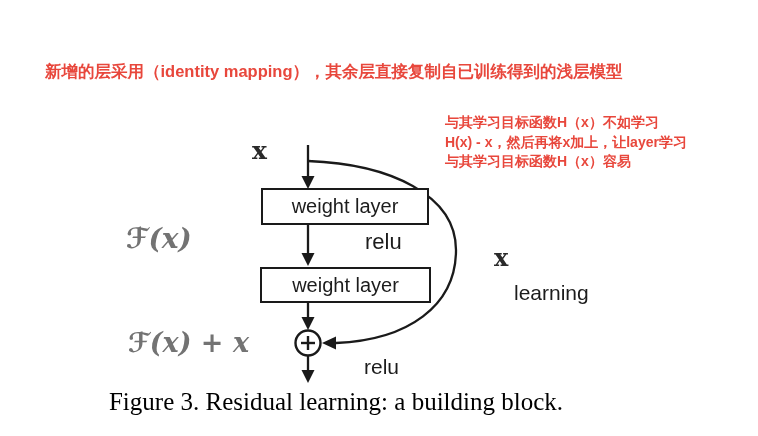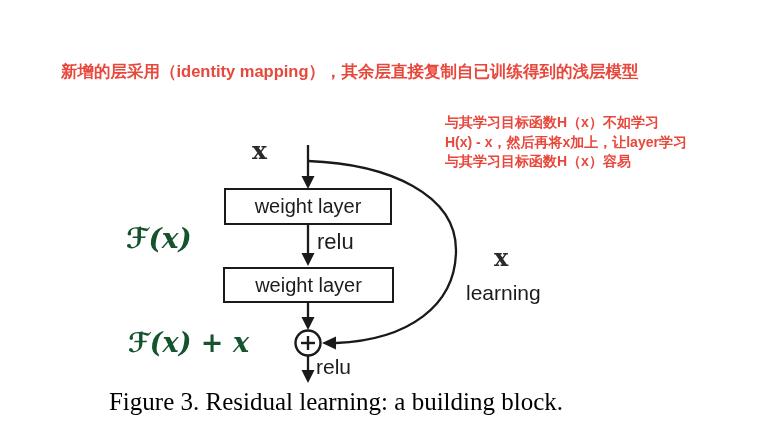--- a/index.html
+++ b/index.html
@@ -15,55 +15,56 @@
   .note {
     position: absolute;
     color: #e8473c;
     font-family: "Liberation Sans", "DejaVu Sans", sans-serif;
     font-weight: 700;
   }
   .top-note {
     left: 45px; top: 61px;
     font-size: 16.5px;
     white-space: nowrap;
-    margin-left: 16px;
   }
   .side-note {
     left: 445px; top: 113px;
     font-size: 14px;
     line-height: 19.5px;
     white-space: nowrap;
   }
   .diagram-svg { position: absolute; left: 0; top: 0; }
   .lbl { position: absolute; white-space: nowrap; }
   .math {
     font-family: "DejaVu Serif", "DejaVu Sans", serif;
     font-style: italic;
     font-weight: 600;
-    color: #14532d;
+    color: #737373;
     text-align: right;
   }
   .serif-x {
     font-family: "DejaVu Serif", serif;
     font-weight: 700;
     color: #2a2a2a;
   }
   .sans-lbl {
     font-family: "Liberation Sans", sans-serif;
     color: #1c1c1c;
+    margin-left: 48px;
   }
   .box {
     position: absolute;
     border: 2px solid #1a1a1a;
     background: #ffffff;
     display: flex;
     align-items: center;
     justify-content: center;
     font-size: 20px;
     box-sizing: border-box;
+    margin-left: 37px;
   }
   .box-1 { left: 224px; top: 188px; width: 168px; height: 37px; }
   .box-2 { left: 223px; top: 267px; width: 171px; height: 36px; }
   .input-x   { left: 252px; top: 136px; font-size: 25px; }
   .fx-label  { left: 126px; top: 222px; font-size: 28px; }
   .fxx-label { left: 128px; top: 327px; font-size: 27px; }
   .relu-mid    { left: 317px; top: 229px; font-size: 22px; }
   .relu-bottom { left: 316px; top: 355px; font-size: 21px; }
   .id-x    { left: 494px; top: 243px; font-size: 24px; }
   .id-text { left: 466px; top: 281px; font-size: 21px; }

